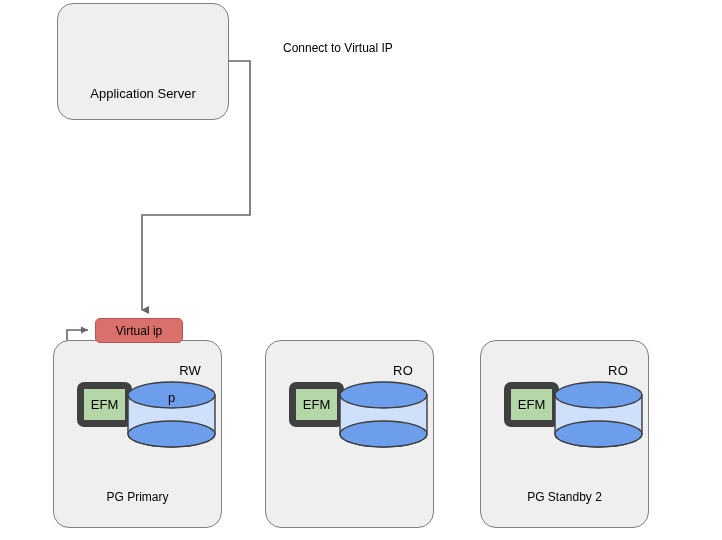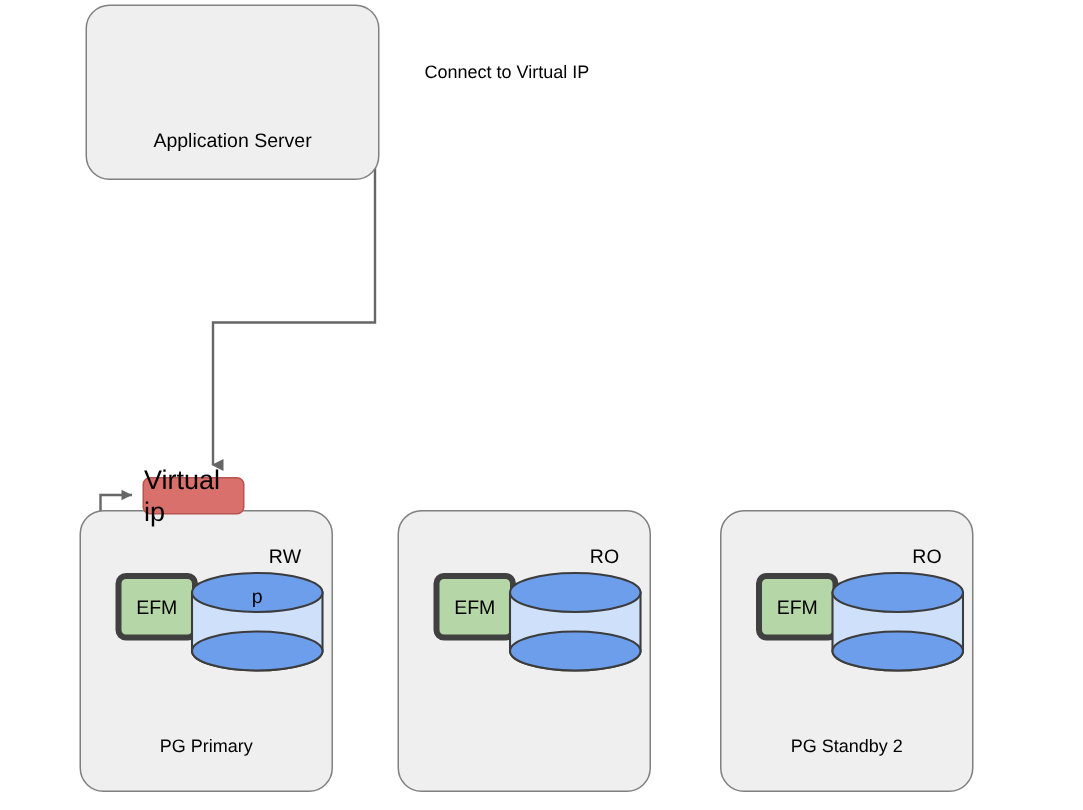--- a/index.html
+++ b/index.html
@@ -29,21 +29,21 @@
     box-sizing: border-box;
     display: flex;
     align-items: center;
     justify-content: center;
     text-align: center;
   }
 
   .app-server {
     left: 57px;
     top: 3px;
-    width: 196px;
+    width: 172px;
     height: 117px;
     background: #efefef;
     border: 1px solid #808080;
     border-radius: 16px;
     align-items: flex-end;
     justify-content: center;
     padding-bottom: 18px;
     font-size: 13px;
   }
 
@@ -79,21 +79,21 @@
   }
 
   .efm-box {
     position: absolute;
     left: 23px;
     top: 41px;
     width: 55px;
     height: 45px;
     box-sizing: border-box;
     background: #b5d6a7;
-    border: 4px solid #404040;
+    border: 7px solid #404040;
     border-radius: 7px;
     display: flex;
     align-items: center;
     justify-content: center;
     font-size: 13px;
   }
 
   
   .cylinder {
     position: absolute;
@@ -111,30 +111,30 @@
     text-align: center;
     font-size: 13px;
     color: #000;
   }
 
   
   .vip-box {
     position: absolute;
     left: 95px;
     top: 318px;
-    width: 68px;
+    width: 88px;
     height: 25px;
     box-sizing: border-box;
     background: #d9706b;
     border: 1px solid #b85450;
     border-radius: 5px;
     display: flex;
     align-items: center;
     justify-content: center;
-    font-size: 18px;
+    font-size: 12px;
     color: #000;
     z-index: 5;
   }
 
   
   .edge-label {
     position: absolute;
     left: 283px;
     top: 41px;
     font-size: 12px;

